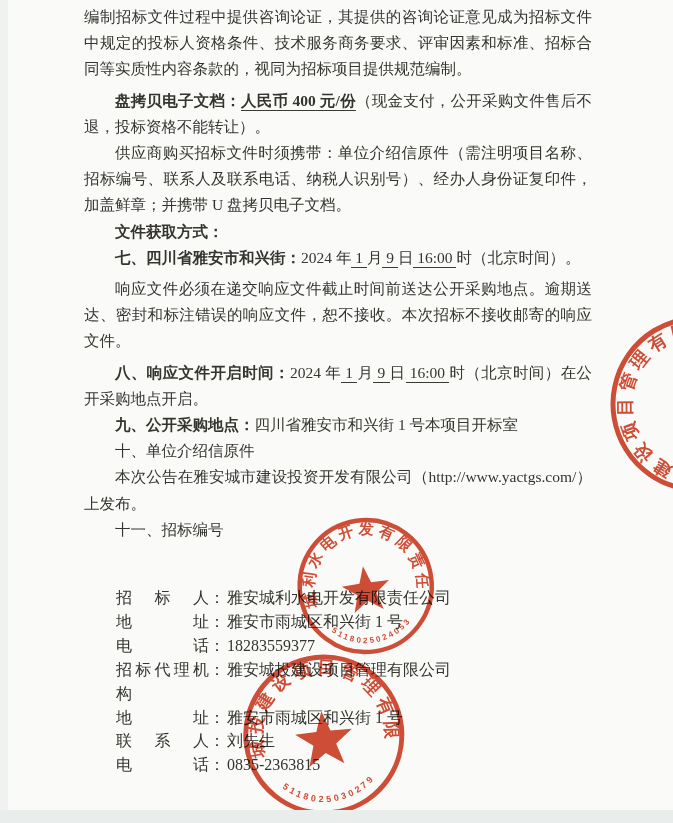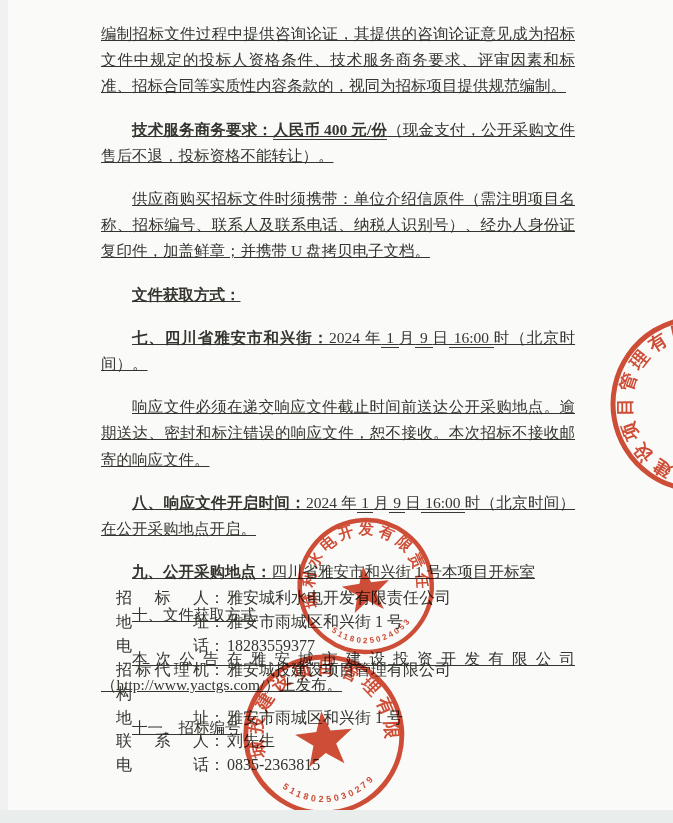--- a/index.html
+++ b/index.html
@@ -11,21 +11,21 @@
     font-family:"Liberation Serif","DejaVu Serif",serif;
     color:#35342f;
   }
   .edge-left{position:absolute;left:0;top:0;width:8px;height:823px;background:#f0f2f1;}
   .edge-bottom{position:absolute;left:0;bottom:0;width:673px;height:13px;background:#e9edec;}
   .flow{
     position:absolute;left:84px;top:4px;width:508px;
     font-size:15.5px;line-height:26.2px;
     text-align:justify;
   }
-  .para{margin:17px;text-indent:2em;white-space:pre-wrap;text-decoration:underline;}
+  .para{margin:0;text-indent:2em;white-space:pre-wrap;}
   .para.noindent{text-indent:0;}
   .para.mt{margin-top:5px;}
   .b{font-weight:700;}
   .u{border-bottom:1.2px solid #3a3934;padding-bottom:1px;}
   .contact{
     position:absolute;left:84px;top:586px;width:508px;
     font-size:16px;line-height:23.9px;
   }
   .contact-line{margin:0;padding-left:2em;}
   .clabel{display:inline-block;width:93px;text-align:justify;text-align-last:justify;vertical-align:top;}
@@ -37,28 +37,28 @@
   #stamp3{left:601px;top:306px;transform:rotate(-100deg);transform-origin:98px 98px;}
 </style>
 </head>
 <body>
 
 <div class="page">
   <div class="edge-left"></div>
 
   <div class="flow">
       <p class="para noindent"><span>编制招标文件过程中提供咨询论证，其提供的咨询论证意见成为招标文件中规定的投标人资格条件、技术服务商务要求、评审因素和标准、招标合同等实质性内容条款的，视同为招标项目提供规范编制。</span></p>
-      <p class="para mt"><span class="b">技术服务商务要求：</span><span class="b u">人民币 400 元/份</span><span>（现金支付，公开采购文件售后不退，投标资格不能转让）。</span></p>
+      <p class="para mt"><span class="b">盘拷贝电子文档：</span><span class="b u">人民币 400 元/份</span><span>（现金支付，公开采购文件售后不退，投标资格不能转让）。</span></p>
       <p class="para"><span>供应商购买招标文件时须携带：单位介绍信原件（需注明项目名称、招标编号、联系人及联系电话、纳税人识别号）、经办人身份证复印件，加盖鲜章；并携带 U 盘拷贝电子文档。</span></p>
       <p class="para"><span class="b">文件获取方式：</span></p>
       <p class="para"><span class="b">七、四川省雅安市和兴街：</span><span>2024 年</span><span class="u"> 1 </span><span>月</span><span class="u"> 9 </span><span>日</span><span class="u"> 16:00 </span><span>时（北京时间）。</span></p>
       <p class="para mt"><span>响应文件必须在递交响应文件截止时间前送达公开采购地点。逾期送达、密封和标注错误的响应文件，恕不接收。本次招标不接收邮寄的响应文件。</span></p>
       <p class="para mt"><span class="b">八、响应文件开启时间：</span><span>2024 年</span><span class="u"> 1 </span><span>月</span><span class="u"> 9 </span><span>日</span><span class="u"> 16:00 </span><span>时（北京时间）在公开采购地点开启。</span></p>
       <p class="para"><span class="b">九、公开采购地点：</span><span>四川省雅安市和兴街 1 号本项目开标室</span></p>
-      <p class="para"><span>十、文件获取方式</span></p>
+      <p class="para"><span>十、单位介绍信原件</span></p>
       <p class="para"><span>本次公告在雅安城市建设投资开发有限公司（http://www.yactgs.com/）上发布。</span></p>
       <p class="para"><span>十一、招标编号</span></p>
     </div>
 
   <div class="contact">
       <p class="contact-line"><span class="clabel">招标人</span><span class="ccolon">：</span><span class="cvalue">雅安城利水电开发有限责任公司</span></p>
       <p class="contact-line"><span class="clabel">地址</span><span class="ccolon">：</span><span class="cvalue">雅安市雨城区和兴街 1 号</span></p>
       <p class="contact-line"><span class="clabel">电话</span><span class="ccolon">：</span><span class="cvalue">18283559377</span></p>
       <p class="contact-line"><span class="clabel">招标代理机构</span><span class="ccolon">：</span><span class="cvalue">雅安城投建设项目管理有限公司</span></p>
       <p class="contact-line"><span class="clabel">地址</span><span class="ccolon">：</span><span class="cvalue">雅安市雨城区和兴街 1 号</span></p>

